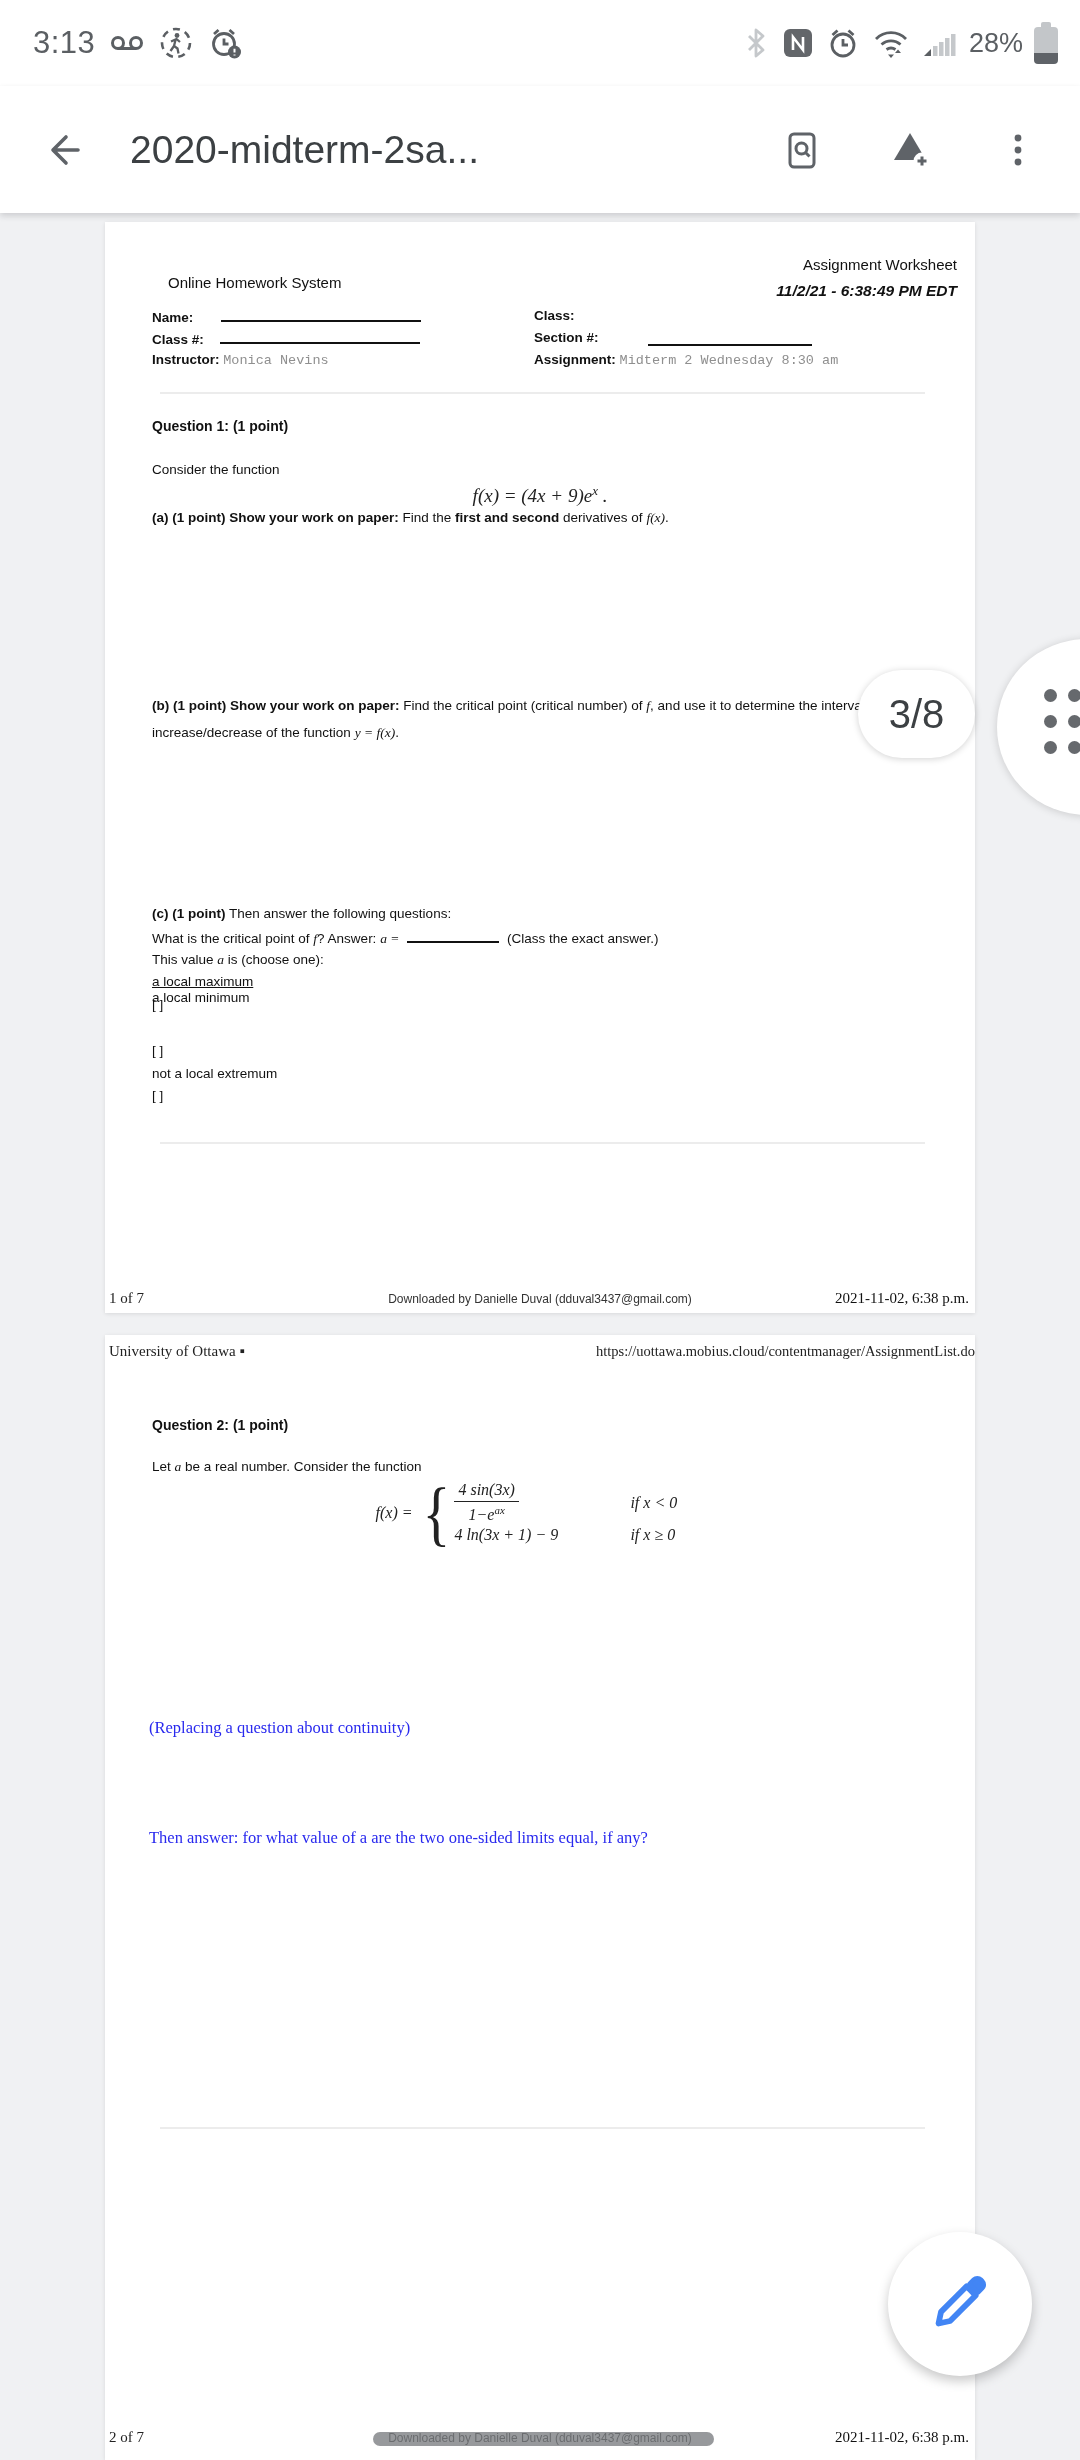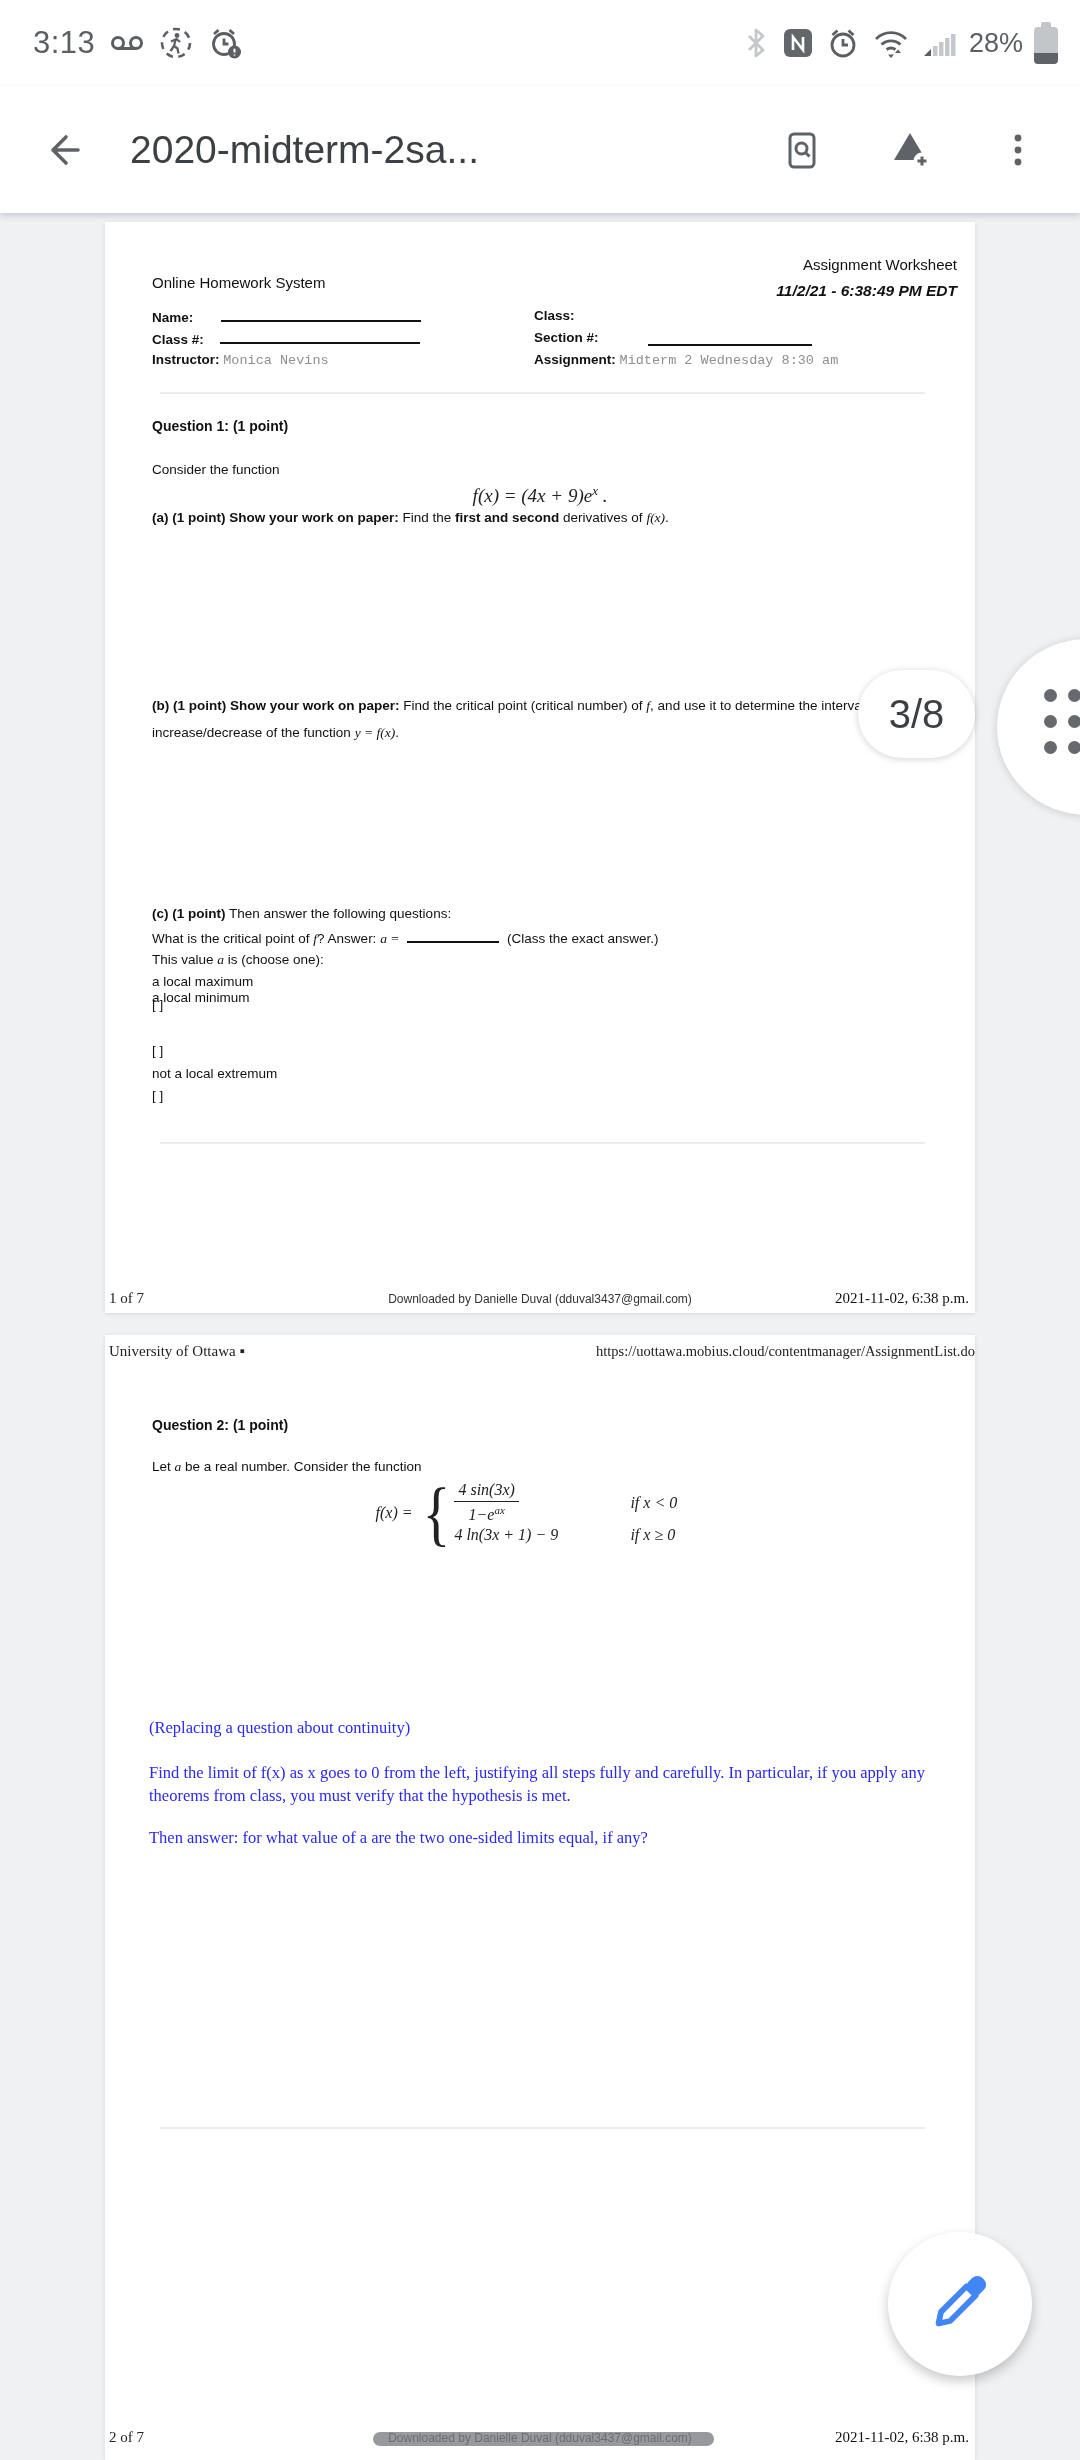--- a/index.html
+++ b/index.html
@@ -187,21 +187,21 @@
           <circle cx="20" cy="22" r="3.4" fill="#5f6368"></circle>
           <circle cx="20" cy="34" r="3.4" fill="#5f6368"></circle>
         </svg>
         </span>
     </span>
   </div>
 
   <div class="viewer">
 
     <div class="doc-page page-1">
-      <div class="abs doc" style="left:47px; top:52px; font-size:15px;">Online Homework System</div>
+      <div class="abs doc" style="left:63px; top:52px; font-size:15px;">Online Homework System</div>
       <div class="abs doc" style="right:18px; top:34px; font-size:15px; text-align:right;">Assignment Worksheet</div>
       <div class="abs doc b" style="right:18px; top:60px; font-size:15.5px; font-style:italic; text-align:right;">11/2/21 - 6:38:49 PM EDT</div>
 
       <div class="abs doc" style="left:47px; top:86px; width:790px; height:20px;">
         <span class="b">Name:</span>
         <span class="uline" style="width:200px; margin-left:24px;"></span>
         <span class="b abs" style="left:382px; top:0;">Class:</span>
       </div>
       <div class="abs doc" style="left:47px; top:108px; width:790px; height:20px;">
         <span class="b">Class #:</span>
@@ -238,21 +238,21 @@
         <span class="b">(c) (1 point)</span><span> Then answer the following questions:</span>
       </div>
       <div class="abs doc" style="left:47px; top:707px;">
         <span>What is the critical point of </span><span class="mi">f</span><span>? Answer:  </span><span class="mi">a =</span>
         <span class="uline" style="width:92px; margin:0 4px;"></span>
         <span>  (Class the exact answer.)</span>
       </div>
       <div class="abs doc" style="left:47px; top:730px;">
         <span>This value </span><span class="mi">a</span><span> is  (choose one):</span>
       </div>
-      <div class="abs doc" style="left:47px; top:752px;">a local maximum</div>
+      <div class="abs doc" style="left:47px; top:752px;text-decoration:underline;">a local maximum</div>
       <div class="abs doc" style="left:47px; top:775px;">[ ]</div>
       <div class="abs doc" style="left:47px; top:768px;">a local minimum</div>
       <div class="abs doc" style="left:47px; top:821px;">[ ]</div>
       <div class="abs doc" style="left:47px; top:844px;">not a local extremum</div>
       <div class="abs doc" style="left:47px; top:866px;">[ ]</div>
 
       <div class="rule" style="top:920px;"></div>
 
       <div class="p-footer" style="top:1068px;">
         <span class="pf-left">1 of 7</span>
@@ -282,21 +282,20 @@
             <span class="pw-cond">if x &lt; 0</span>
           </span>
           <span class="pw-row">
             <span>4 ln(3x + 1) − 9</span>
             <span class="pw-cond">if x ≥ 0</span>
           </span>
         </span>
       </div>
 
       <div class="blue-t" style="top:382px;">(Replacing a question about continuity)</div>
-      <div class="blue-t" style="top:427px; width:822px;">Find the limit of f(x) as x goes to 0 from the left, justifying all steps fully and carefully.  In particular, if you apply any theorems from class, you must verify that the hypothesis is met.</div>
       <div class="blue-t" style="top:492px;">Then answer:  for what value of a are the two one-sided limits equal, if any?</div>
 
       <div class="rule" style="top:792px;"></div>
 
       <div class="p-footer" style="top:1094px;">
         <span class="pf-left">2 of 7</span>
         <span class="pf-center">Downloaded by Danielle Duval (dduval3437@gmail.com)</span>
         <span class="pf-right">2021-11-02, 6:38 p.m.</span>
       </div>
     </div>

